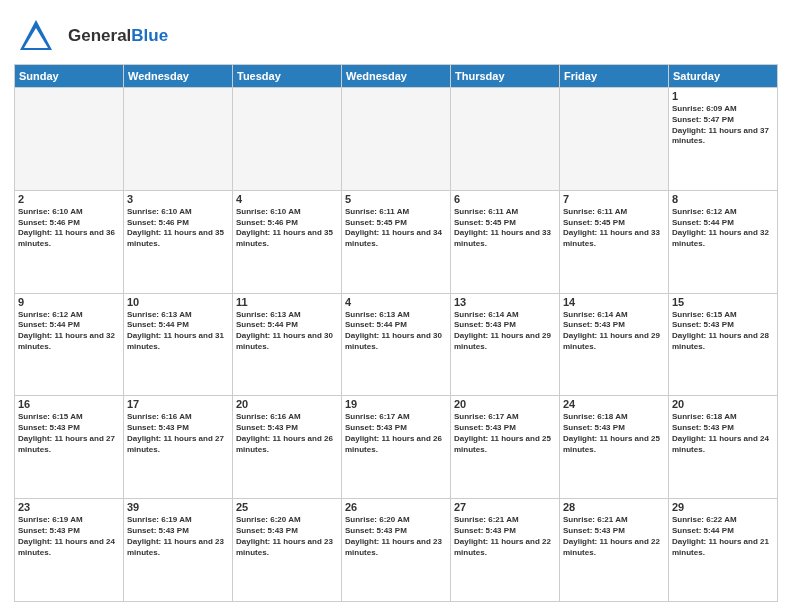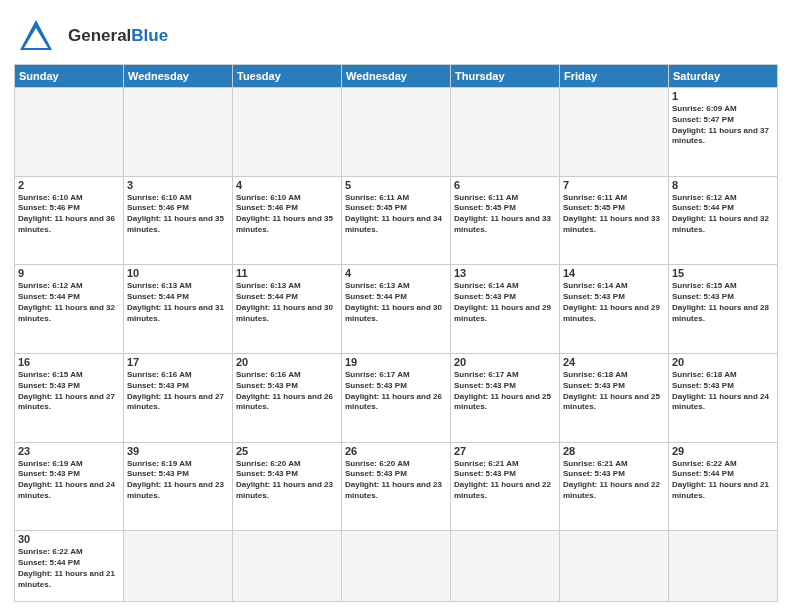--- a/index.html
+++ b/index.html
@@ -245,27 +245,15 @@
           </td>
           <td>
             <span class="day-number">28</span>
             <div class="cell-info">Sunrise: 6:21 AM<br>Sunset: 5:43 PM<br>Daylight: 11 hours and 22 minutes.</div>
           </td>
           <td>
             <span class="day-number">29</span>
             <div class="cell-info">Sunrise: 6:22 AM<br>Sunset: 5:44 PM<br>Daylight: 11 hours and 21 minutes.</div>
           </td>
         </tr>
-        <tr class="last-row">
-          <td>
-            <span class="day-number">30</span>
-            <div class="cell-info">Sunrise: 6:22 AM<br>Sunset: 5:44 PM<br>Daylight: 11 hours and 21 minutes.</div>
-          </td>
-          <td class="empty"></td>
-          <td class="empty"></td>
-          <td class="empty"></td>
-          <td class="empty"></td>
-          <td class="empty"></td>
-          <td class="empty"></td>
-        </tr>
       </tbody>
   </table>
 </div>
 
 </body></html>

